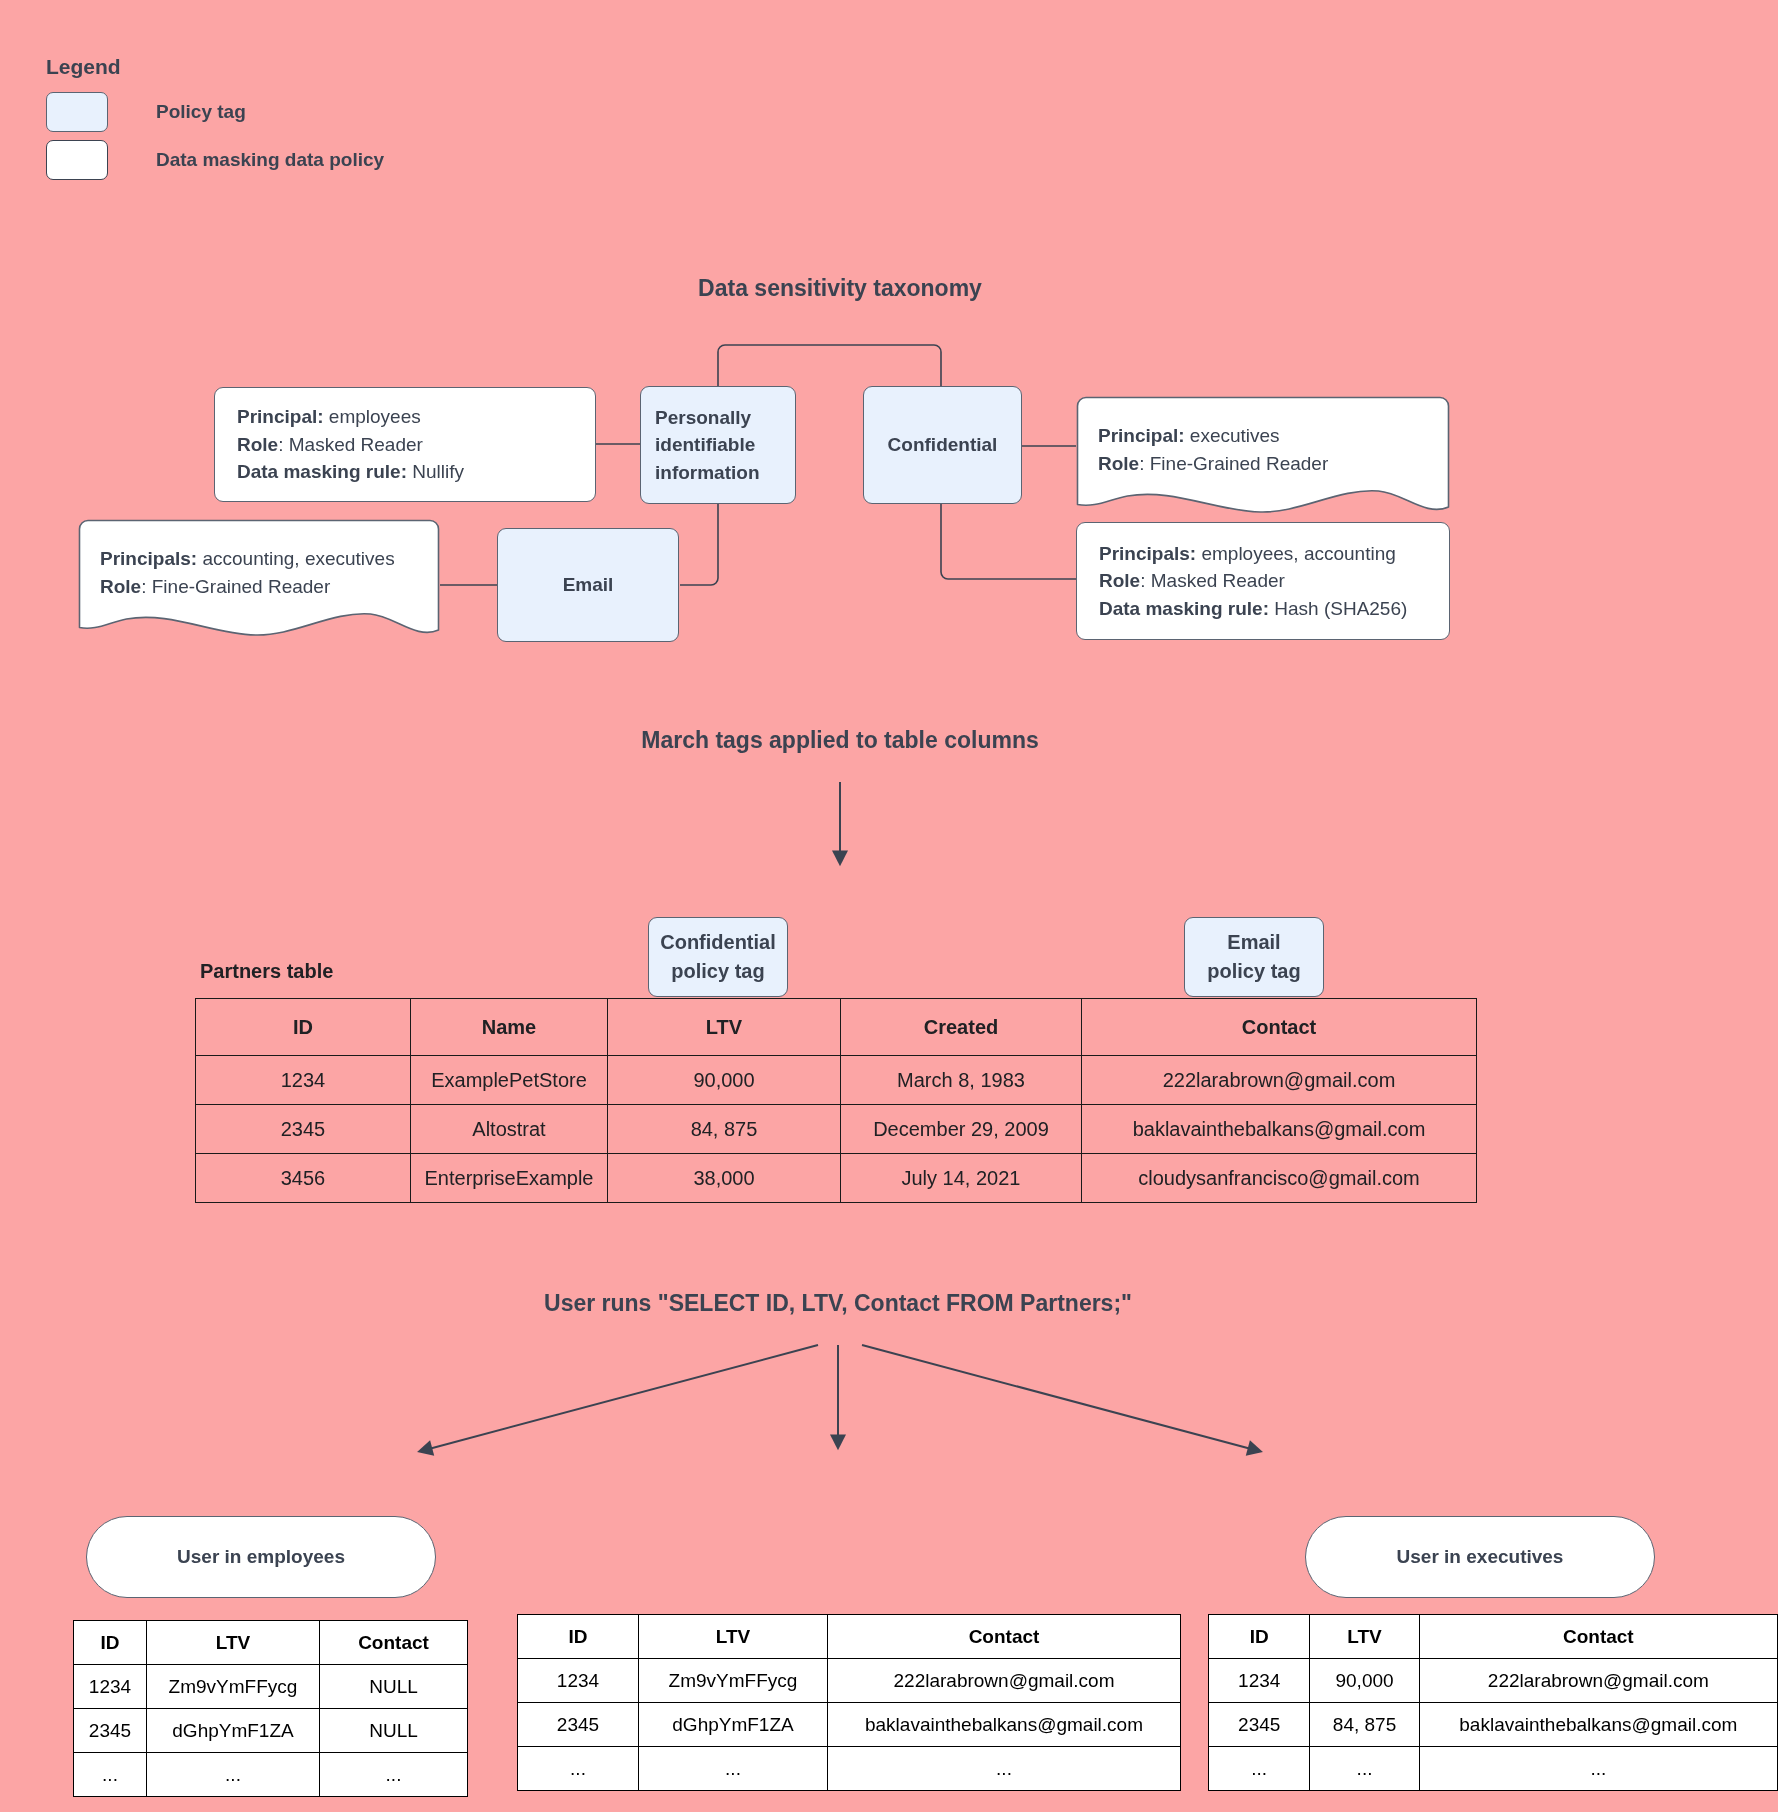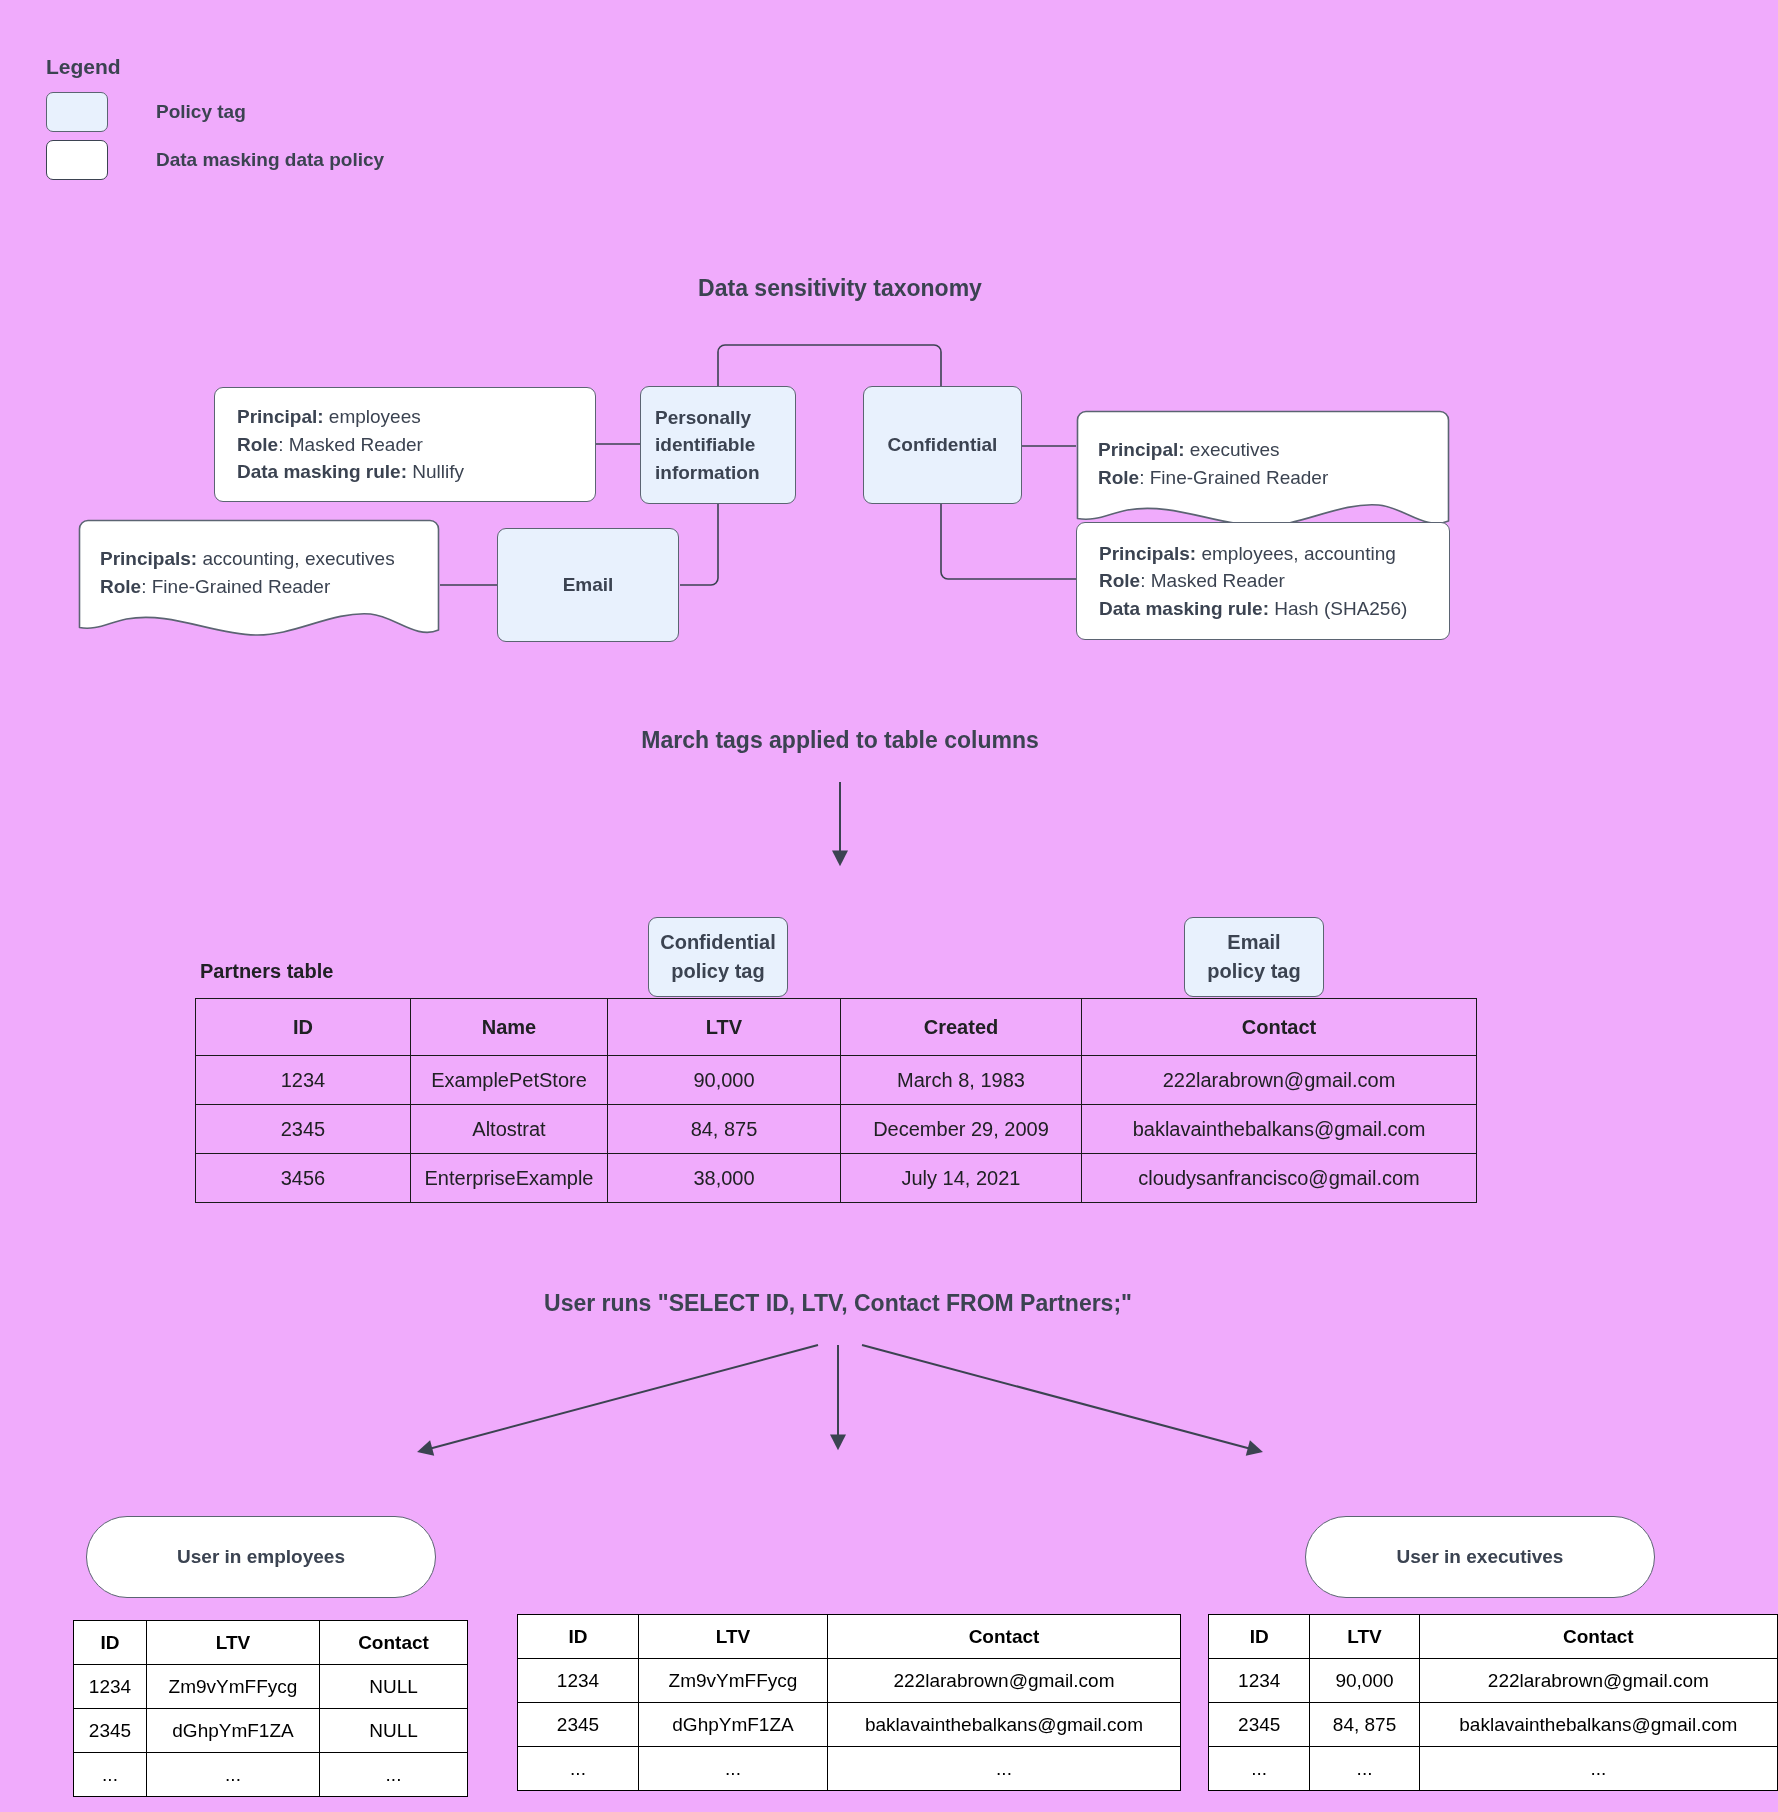--- a/index.html
+++ b/index.html
@@ -6,21 +6,21 @@
   body{
     font-family:"Liberation Sans", sans-serif;
     color:#3b4351;
     -webkit-font-smoothing:antialiased;
   }
   #page{
     position:relative;
     width:1778px;
     height:1812px;
     overflow:hidden;
-    background:#f0abfc;
+    background:#fca5a5;
   }
   .abs{position:absolute;}
 
   
   #legend{left:46px;top:55px;}
   .legend-title{
     font-size:21px;font-weight:bold;color:#3b4351;margin-bottom:9px;
   }
   .legend-row{display:flex;align-items:center;height:48px;}
   .legend-swatch{width:60px;height:38px;flex:0 0 auto;}
@@ -177,21 +177,21 @@
   </div>
 
   <div class="abs node tag" style="left:863px;top:386px;width:159px;height:118px;">
     <div style="width:100%;">Confidential</div>
   </div>
 
   <div class="abs node tag" style="left:497px;top:528px;width:182px;height:114px;">
     <div style="width:100%;">Email</div>
   </div>
 
-  <div class="docbox" style="left:1076px;top:410px;width:374px;height:122px;">
+  <div class="docbox" style="left:1076px;top:396px;width:374px;height:122px;">
     <svg class="docsvg" width="374" height="122" viewBox="0 0 374 122">
       <path d="M1.5 10 a8.5 8.5 0 0 1 8.5 -8.5 h354 a8.5 8.5 0 0 1 8.5 8.5 v101
                c-23 10 -45 -14 -70 -16 c-40 -3 -78 22 -118 21 c-45 -1 -88 -24 -133 -16
                c-18 3.2 -32 12 -50 8.5 z" fill="#ffffff" stroke="#5b6472" stroke-width="1.6" stroke-linejoin="round"></path>
     </svg>
     <div class="doctext">
       <div><b>Principal:</b><span> executives</span></div>
       <div><b>Role</b><span>: Fine-Grained Reader</span></div>
     </div>
   </div>

